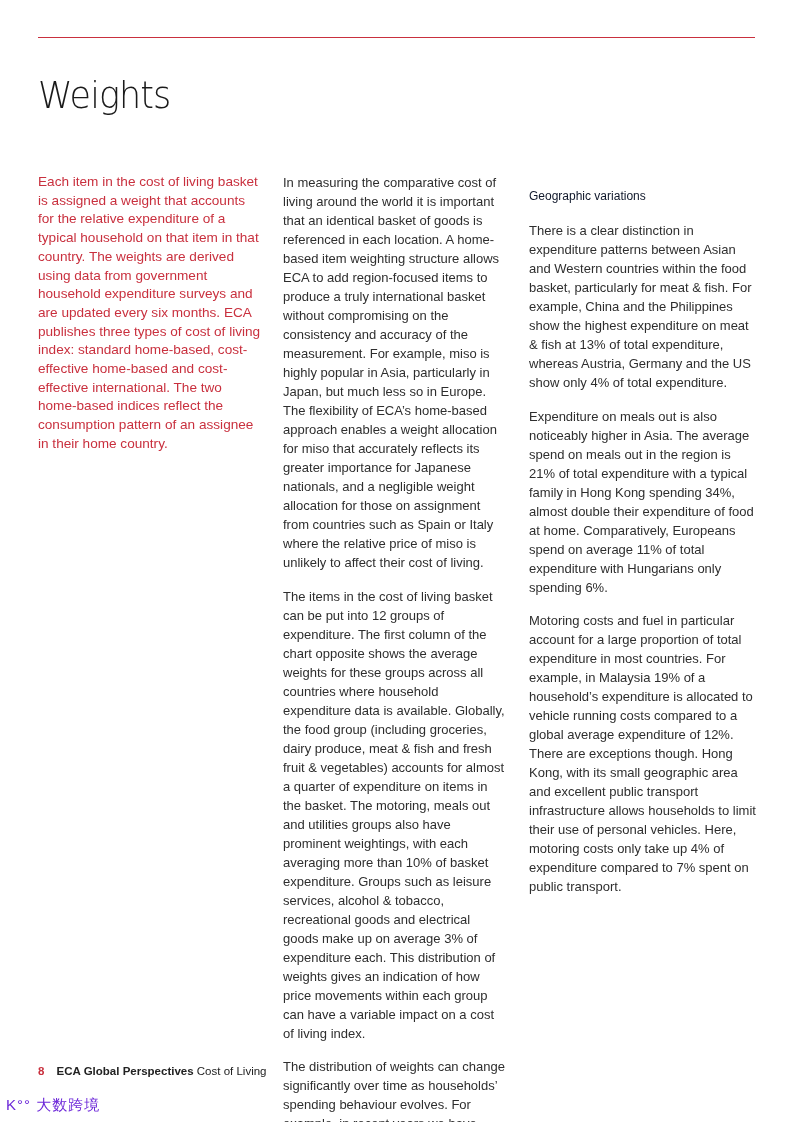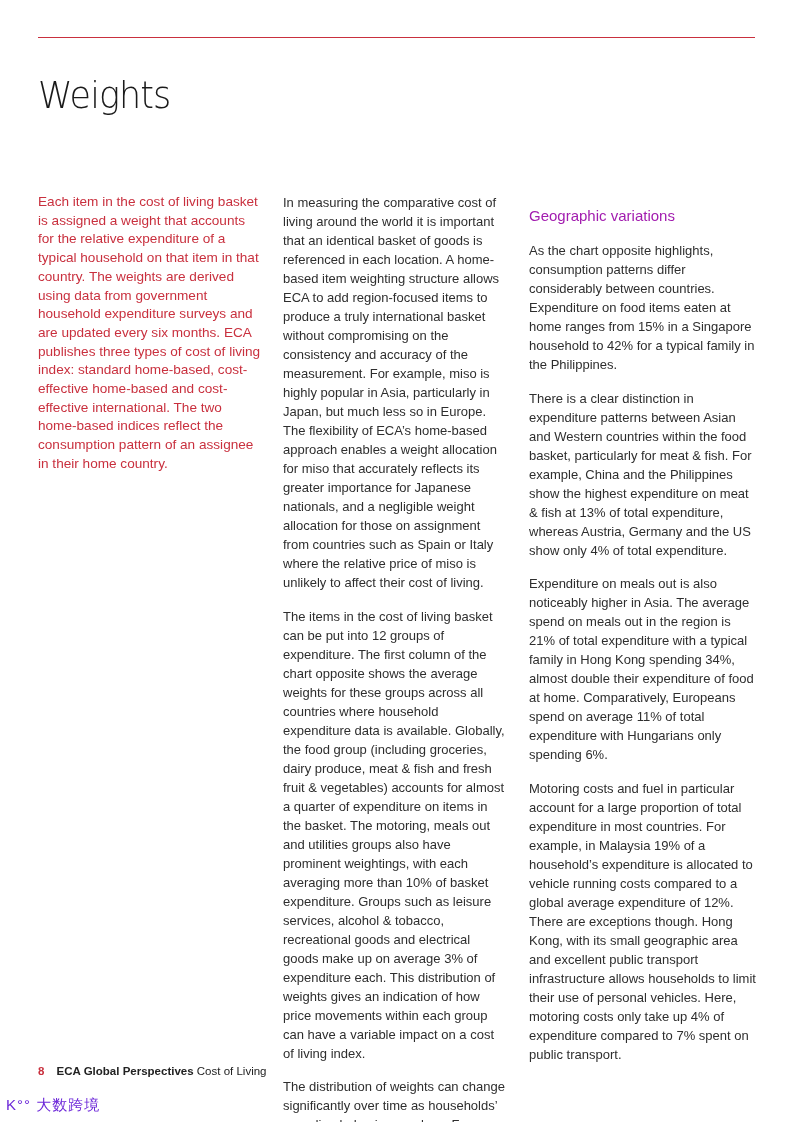--- a/index.html
+++ b/index.html
@@ -4,28 +4,28 @@
 <style>
   html, body { margin: 0; padding: 0; background: #ffffff; }
   body { width: 793px; height: 1122px; position: relative; overflow: hidden;
          font-family: "Liberation Sans", sans-serif; color: #2b2b2b; }
   .top-rule { position: absolute; left: 38px; top: 37px; width: 717px; height: 0;
               border-top: 1.5px solid #c9303e; }
   .page-title { position: absolute; left: 38px; top: 73px; margin: 0;
                 font-family: "DejaVu Sans", sans-serif; font-weight: 200;
                 font-size: 38px; letter-spacing: -1px; color: #1a1a1a;
                 transform: scaleX(0.92); transform-origin: left; }
-  .col { position: absolute; top: 173px; margin-top: 20px; }
+  .col { position: absolute; top: 173px; }
   .col1 { left: 38px; width: 224px; }
   .col2 { left: 283px; width: 224px; }
   .col3 { left: 529px; width: 230px; }
   .intro { margin: 0; color: #c9303e; font-size: 13.6px; line-height: 18.7px; }
   .col p.body { margin: 0 0 14.5px 0; font-size: 13px; line-height: 19px; color: #2e2e2e; }
-  .section-heading { margin: 12px 0 14px 0; font-weight: normal; font-size: 15px;
-                     color: #a21caf; line-height: 22px; }
+  .section-heading { margin: 12px 0 14px 0; font-weight: normal; font-size: 12px;
+                     color: #0f172a; line-height: 22px; }
   .footer { position: absolute; left: 38px; top: 1065px; font-size: 11.5px; color: #222; text-align: center; }
   .footer .num { color: #c9303e; font-weight: bold; margin-right: 9px; }
   .footer .pub { font-weight: bold; }
   .watermark { position: absolute; left: 6px; top: 1096px; font-size: 15px;
                color: #6d28d9; letter-spacing: 1px; }
 </style>
 </head>
 <body>
 
 <div class="top-rule"></div>
@@ -37,21 +37,20 @@
 </div>
 
 <div class="col col2">
   <p class="body">In measuring the comparative cost of living around the world it is important that an identical basket of goods is referenced in each location. A home-based item weighting structure allows ECA to add region-focused items to produce a truly international basket without compromising on the consistency and accuracy of the measurement. For example, miso is highly popular in Asia, particularly in Japan, but much less so in Europe. The flexibility of ECA’s home-based approach enables a weight allocation for miso that accurately reflects its greater importance for Japanese nationals, and a negligible weight allocation for those on assignment from countries such as Spain or Italy where the relative price of miso is unlikely to affect their cost of living.</p>
   <p class="body">The items in the cost of living basket can be put into 12 groups of expenditure. The first column of the chart opposite shows the average weights for these groups across all countries where household expenditure data is available. Globally, the food group (including groceries, dairy produce, meat &amp; fish and fresh fruit &amp; vegetables) accounts for almost a quarter of expenditure on items in the basket. The motoring, meals out and utilities groups also have prominent weightings, with each averaging more than 10% of basket expenditure. Groups such as leisure services, alcohol &amp; tobacco, recreational goods and electrical goods make up on average 3% of expenditure each. This distribution of weights gives an indication of how price movements within each group can have a variable impact on a cost of living index.</p>
   <p class="body">The distribution of weights can change significantly over time as households’ spending behaviour evolves. For example, in recent years we have seen a decrease in the average amount spent on cigarettes in many countries, linked with the tightening of tobacco regulation. Over the last five years, we have also seen an increase in the average amount spent on general services. This can be largely attributed to expenditure on internet broadband and mobile phone contract packages where having consistent access to internet services and being ‘online’ is a staple of modern society. Growing trends and technological advancements necessitate a continuous re-evaluation of the goods and services in the cost of</p>
 </div>
 
 <div class="col col3">
   <h2 class="section-heading">Geographic variations</h2>
-  <p class="body">As the chart opposite highlights, consumption patterns differ considerably between countries. Expenditure on food items eaten at home ranges from 15% in a Singapore household to 42% for a typical family in the Philippines.</p>
   <p class="body">There is a clear distinction in expenditure patterns between Asian and Western countries within the food basket, particularly for meat &amp; fish. For example, China and the Philippines show the highest expenditure on meat &amp; fish at 13% of total expenditure, whereas Austria, Germany and the US show only 4% of total expenditure.</p>
   <p class="body">Expenditure on meals out is also noticeably higher in Asia. The average spend on meals out in the region is 21% of total expenditure with a typical family in Hong Kong spending 34%, almost double their expenditure of food at home. Comparatively, Europeans spend on average 11% of total expenditure with Hungarians only spending 6%.</p>
   <p class="body">Motoring costs and fuel in particular account for a large proportion of total expenditure in most countries. For example, in Malaysia 19% of a household’s expenditure is allocated to vehicle running costs compared to a global average expenditure of 12%. There are exceptions though. Hong Kong, with its small geographic area and excellent public transport infrastructure allows households to limit their use of personal vehicles. Here, motoring costs only take up 4% of expenditure compared to 7% spent on public transport.</p>
 </div>
 
 <div class="footer">
   <span class="num">8</span>
   <span class="pub">ECA Global Perspectives</span>
   <span>Cost of Living</span>
 </div>

